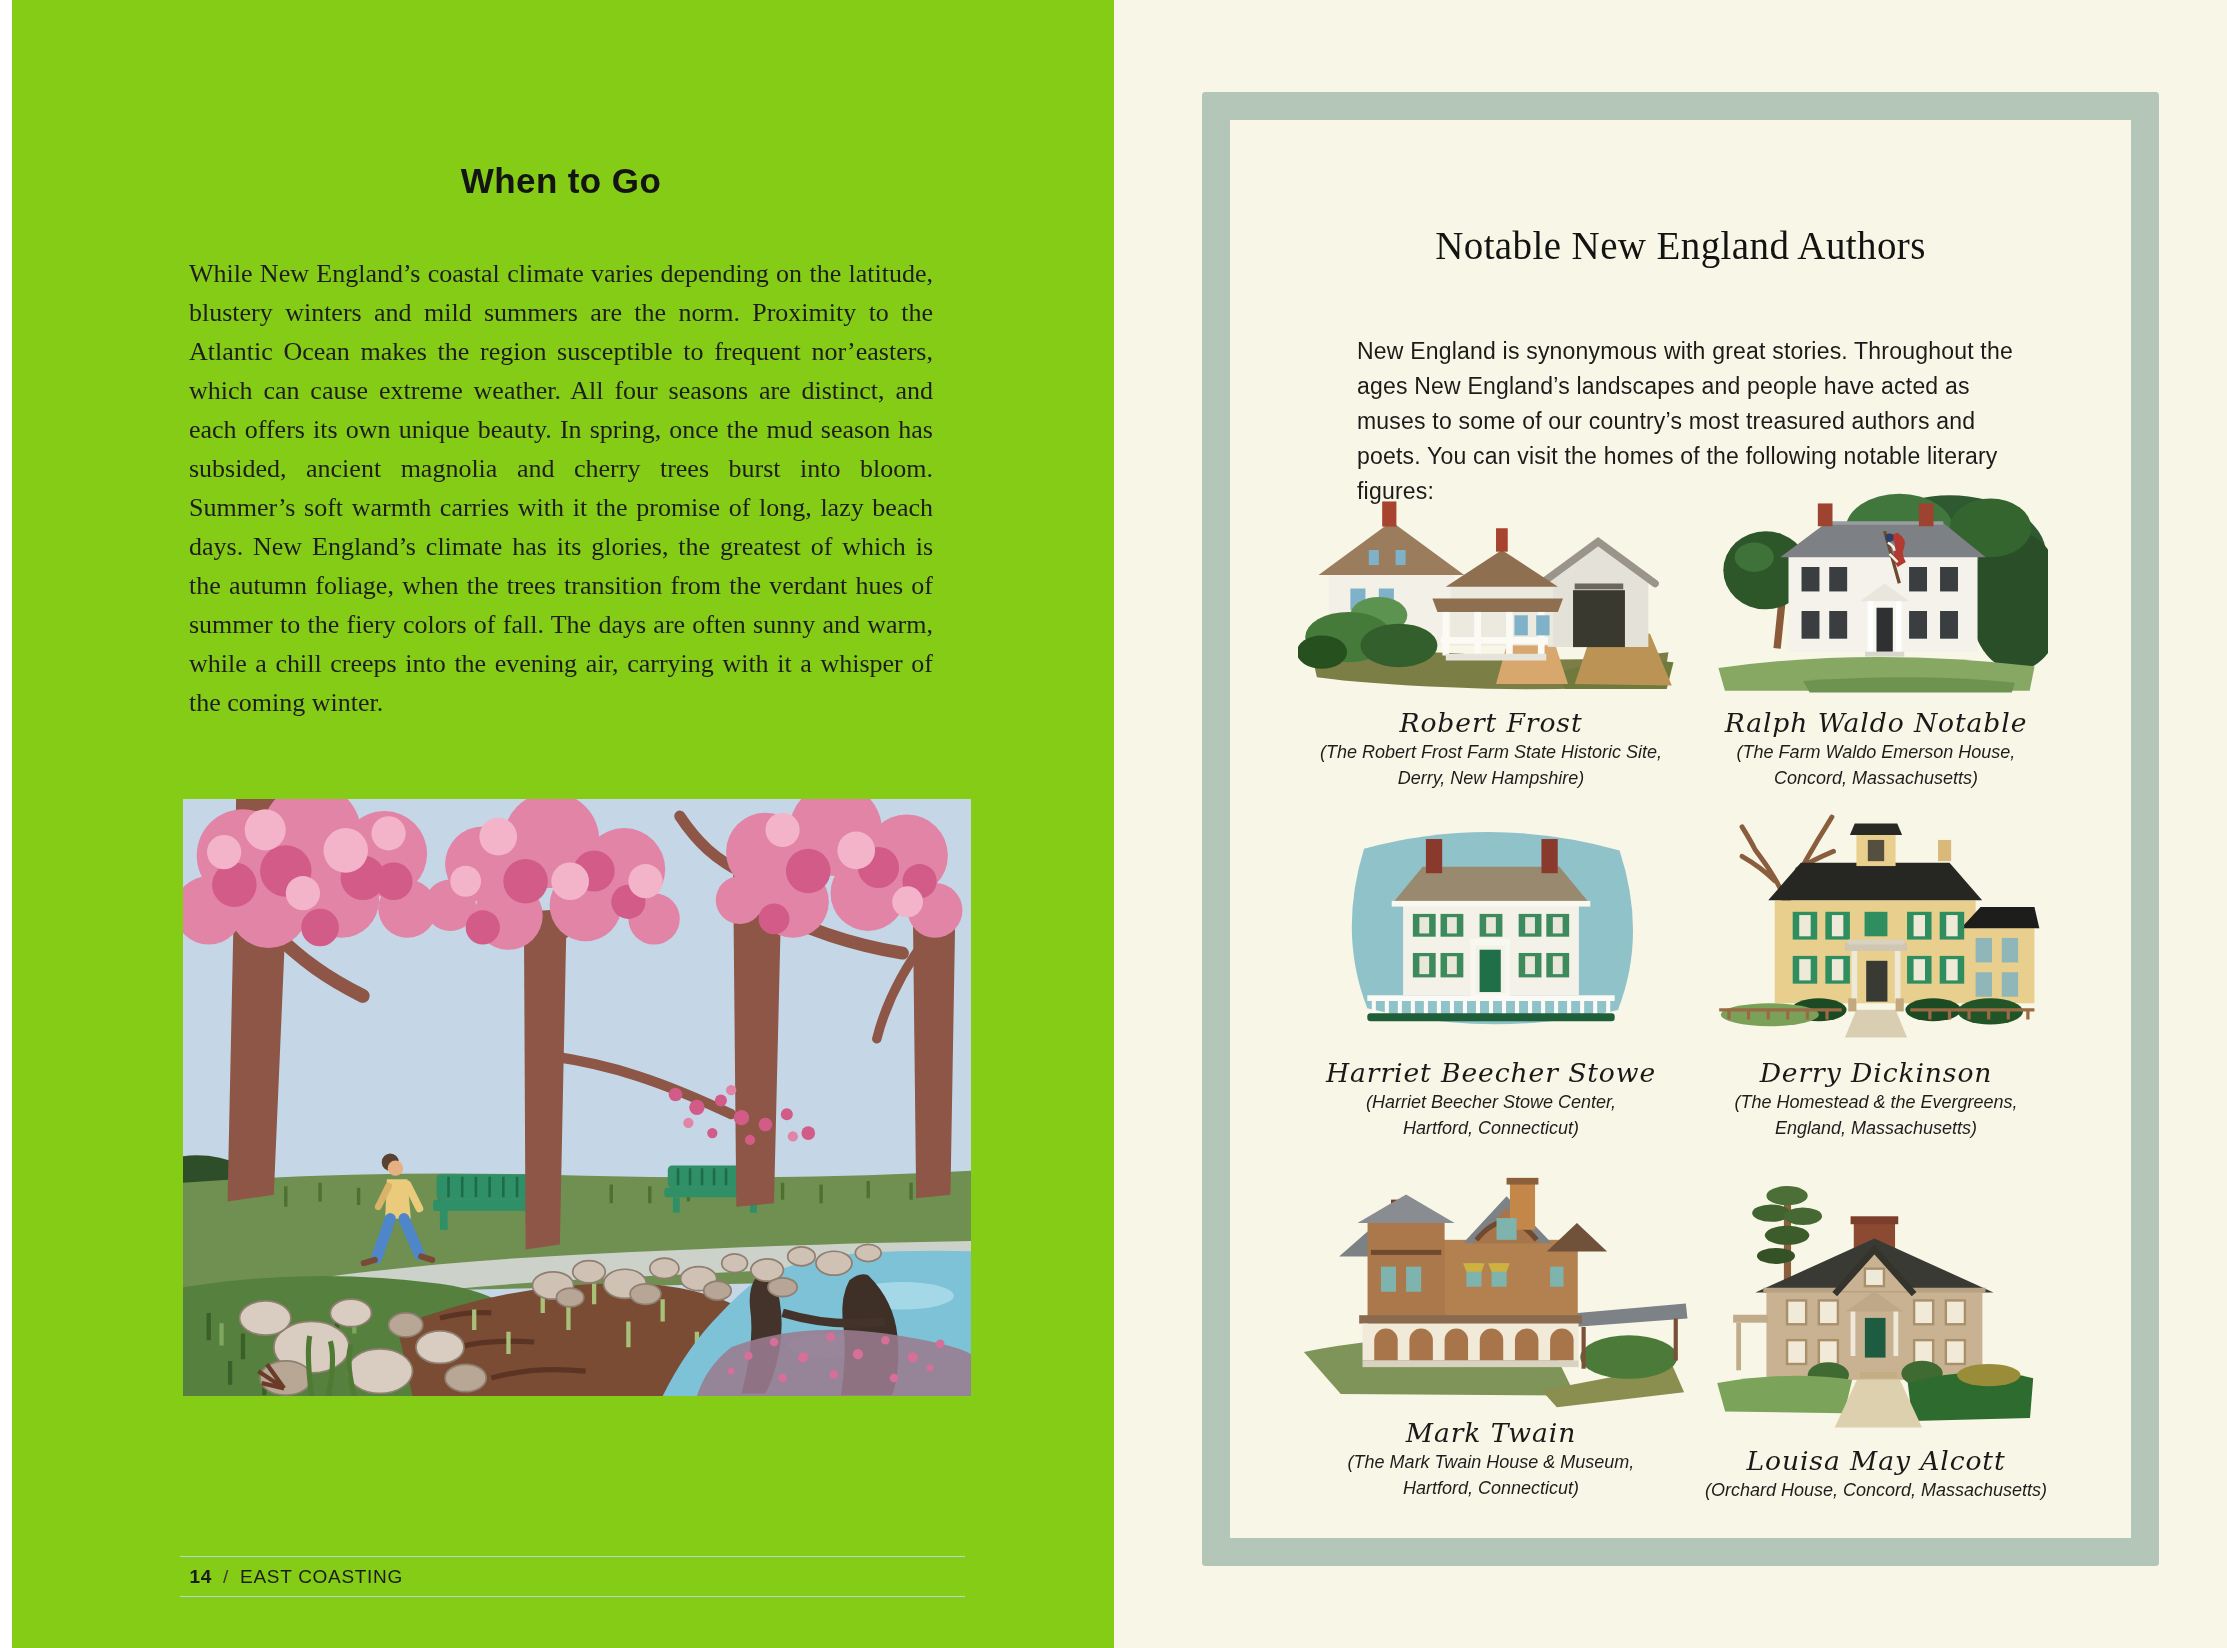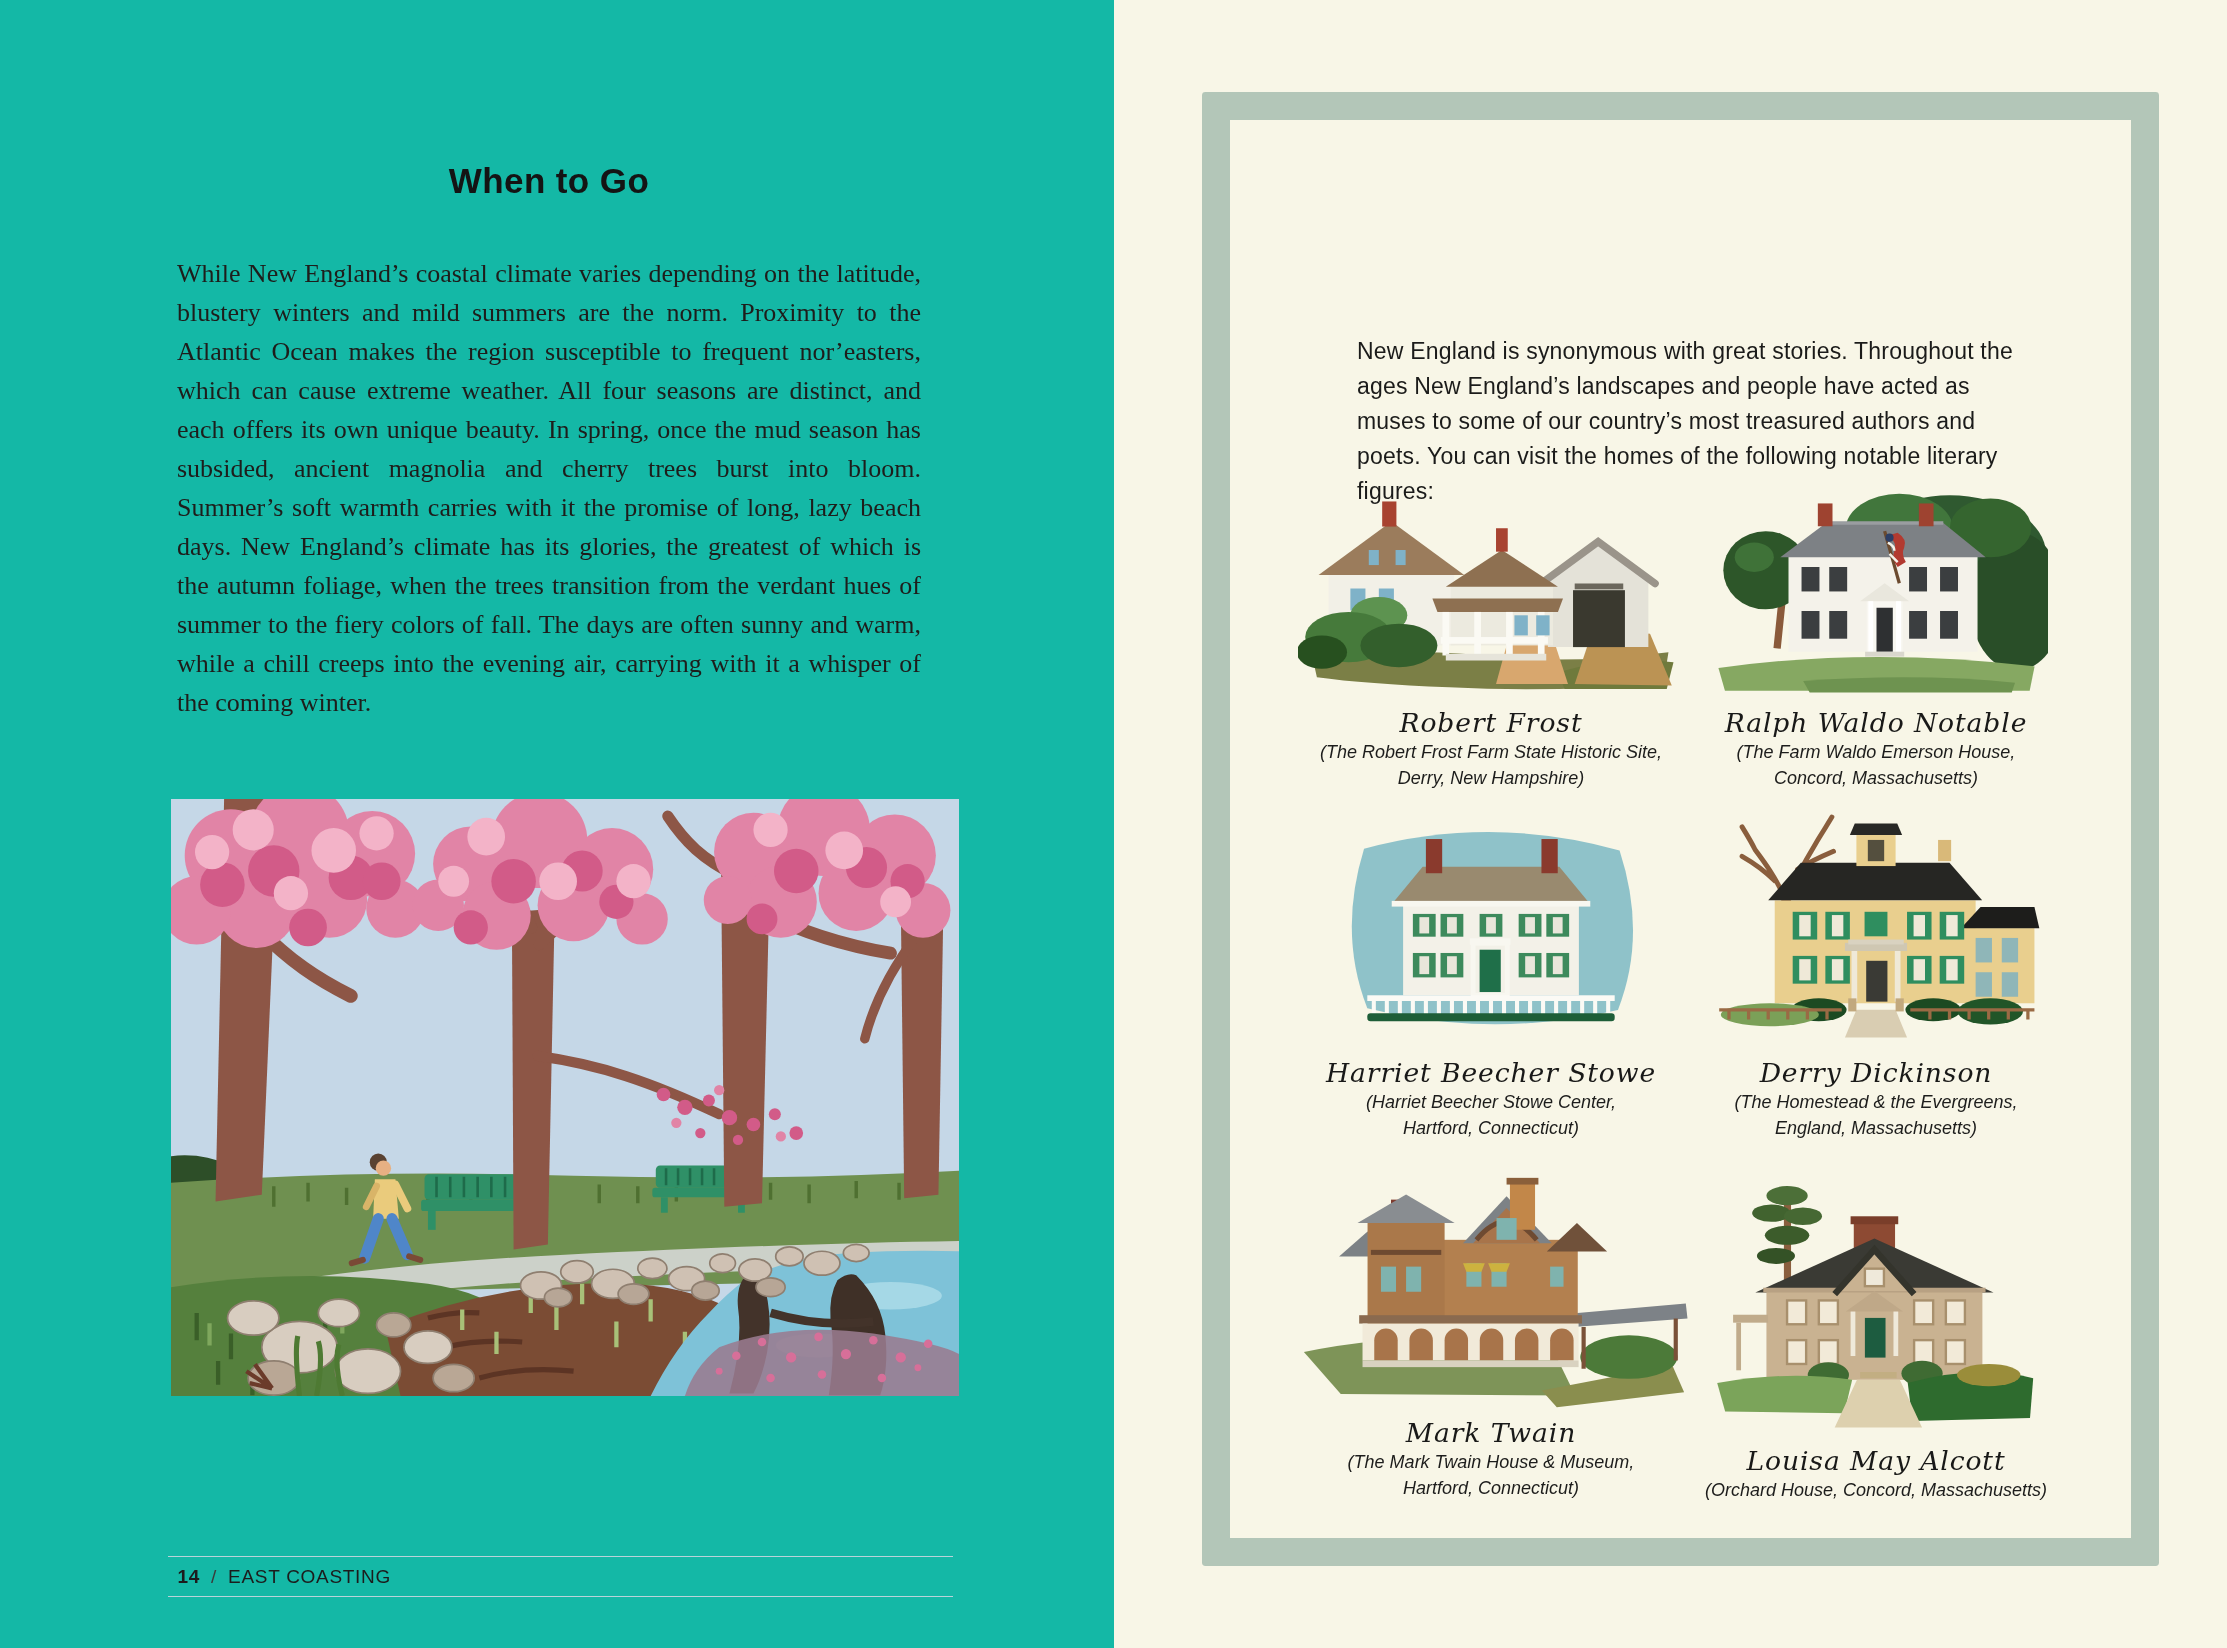--- a/index.html
+++ b/index.html
@@ -1,18 +1,18 @@
 <!DOCTYPE html>
 <html style="font-size:13.7px"><head>
 <meta charset="utf-8">
 <style>
   html,body{margin:0;padding:0;background:#e8e8e8;}
   .spread{position:relative;width:2227px;height:1648px;overflow:hidden;background:#ffffff;}
   .page{position:absolute;top:0;height:1648px;}
-  .page-left{left:0;width:1114px;background:#14b8a6;}
+  .page-left{left:12px;width:1114px;background:#84cc16;}
   .page-right{left:1114px;width:1114px;background:#f8f6e7;}
 
   
   .heading{position:absolute;left:177px;width:744px;top:161px;margin:0;
     font-family:"Liberation Sans",sans-serif;font-weight:700;font-size:35px;
     color:#141414;text-align:center;letter-spacing:0.4px;}
   .body-text{position:absolute;left:177px;width:744px;top:254px;margin:0;
     font-family:"Liberation Serif",serif;font-size:26px;line-height:39px;
     color:#1e1d1b;text-align:justify;}
   .park-fig{position:absolute;left:171px;top:799px;width:788px;height:597px;margin:0;}
@@ -241,20 +241,21 @@
       <div class="footer-line">
         <span class="pnum">14</span>
         <span class="sep">/</span>
         <span class="btitle">EAST COASTING</span>
       </div>
     </footer>
   </section>
 
   <section class="page page-right">
     <div class="frame"></div>
+    <h2 class="panel-title">Notable New England Authors</h2>
     <p class="panel-intro">New England is synonymous with great stories. Throughout the ages New England’s landscapes and people have acted as muses to some of our country’s most treasured authors and poets. You can visit the homes of the following notable literary figures:</p>
 
     <div class="author-cell c1 r1">
       <div class="figwrap h268">
         <svg viewBox="0 0 460 270" width="386" height="226">
           <path d="M18,226 Q120,206 240,220 Q330,228 442,214 L436,252 Q300,262 180,256 Q80,252 22,244 Z" fill="#7b7f46"></path>
           <path d="M310,238 Q380,218 448,226 L440,258 L318,258 Z" fill="#6f7a3c"></path>
           <path d="M236,252 L258,172 L296,172 L322,252 Z" fill="#d8a76e"></path>
           <path d="M330,252 L352,186 L420,192 L446,254 Z" fill="#bb9354"></path>
           <path d="M298,208 L298,128 L358,86 L418,128 L418,208 Z" fill="#e4e2d8"></path>

